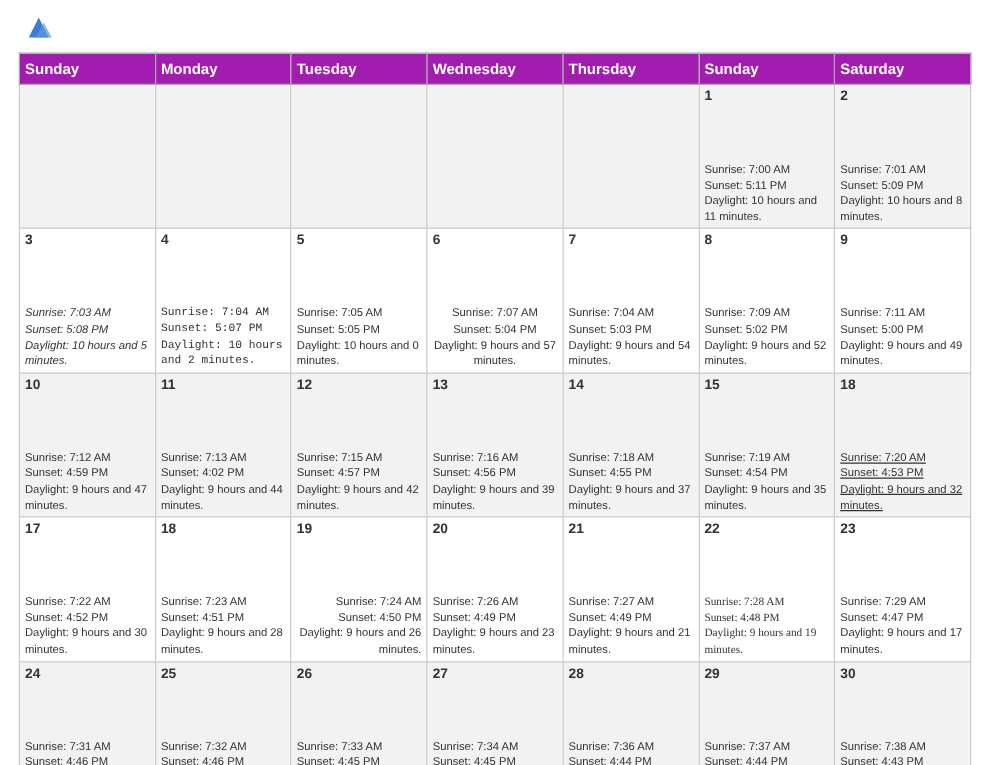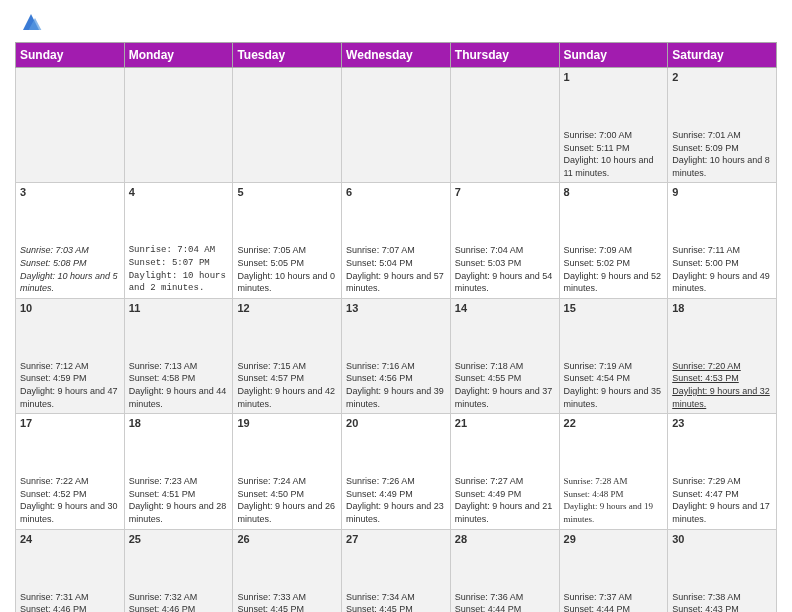--- a/index.html
+++ b/index.html
@@ -169,21 +169,21 @@
 Daylight: 10 hours and 2 minutes.</div>
           </td>
           <td>
             <span class="day-number">5</span>
             <div class="day-info" style="white-space: pre-line;">Sunrise: 7:05 AM
 Sunset: 5:05 PM
 Daylight: 10 hours and 0 minutes.</div>
           </td>
           <td>
             <span class="day-number">6</span>
-            <div class="day-info" style="white-space: pre-line;">Sunrise: 7:07 AM
+            <div class="day-info" style="white-space: pre-line; text-align: center;">Sunrise: 7:07 AM
 Sunset: 5:04 PM
 Daylight: 9 hours and 57 minutes.</div>
           </td>
           <td>
             <span class="day-number">7</span>
             <div class="day-info" style="white-space: pre-line;">Sunrise: 7:04 AM
 Sunset: 5:03 PM
 Daylight: 9 hours and 54 minutes.</div>
           </td>
           <td>
@@ -202,21 +202,21 @@
         <tr>
           <td>
             <span class="day-number">10</span>
             <div class="day-info" style="white-space: pre-line;">Sunrise: 7:12 AM
 Sunset: 4:59 PM
 Daylight: 9 hours and 47 minutes.</div>
           </td>
           <td>
             <span class="day-number">11</span>
             <div class="day-info" style="white-space: pre-line;">Sunrise: 7:13 AM
-Sunset: 4:58 PM
+Sunset: 4:02 PM
 Daylight: 9 hours and 44 minutes.</div>
           </td>
           <td>
             <span class="day-number">12</span>
             <div class="day-info" style="white-space: pre-line;">Sunrise: 7:15 AM
 Sunset: 4:57 PM
 Daylight: 9 hours and 42 minutes.</div>
           </td>
           <td>
             <span class="day-number">13</span>
@@ -251,21 +251,21 @@
 Daylight: 9 hours and 30 minutes.</div>
           </td>
           <td>
             <span class="day-number">18</span>
             <div class="day-info" style="white-space: pre-line;">Sunrise: 7:23 AM
 Sunset: 4:51 PM
 Daylight: 9 hours and 28 minutes.</div>
           </td>
           <td>
             <span class="day-number">19</span>
-            <div class="day-info" style="white-space: pre-line;">Sunrise: 7:24 AM
+            <div class="day-info" style="white-space: pre-line; text-align: right;">Sunrise: 7:24 AM
 Sunset: 4:50 PM
 Daylight: 9 hours and 26 minutes.</div>
           </td>
           <td>
             <span class="day-number">20</span>
             <div class="day-info" style="white-space: pre-line;">Sunrise: 7:26 AM
 Sunset: 4:49 PM
 Daylight: 9 hours and 23 minutes.</div>
           </td>
           <td>

